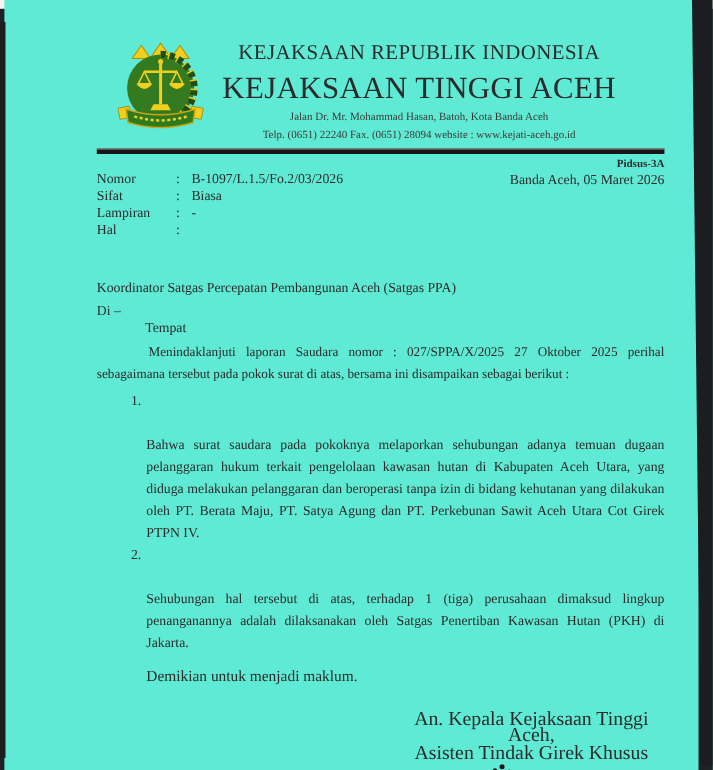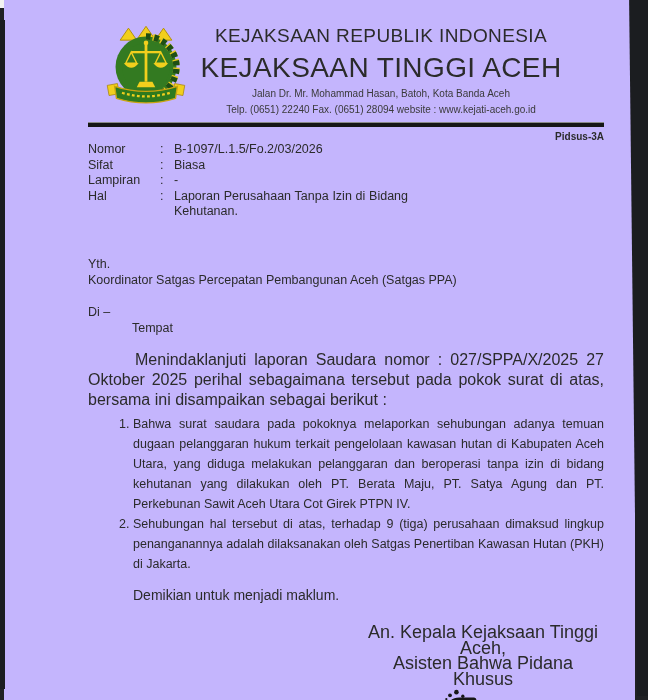--- a/index.html
+++ b/index.html
@@ -4,23 +4,24 @@
 <style>
   html,body{margin:0;padding:0;}
   body{
     width:648px;height:700px;position:relative;overflow:hidden;
     background:#202124;
     font-family:"Liberation Sans",sans-serif;
     color:#2b2b2b;
   }
   .page{
     position:absolute;left:4px;top:0;right:13px;bottom:0;
-    background:#c4b5fd;
-    padding:3px 31px 0 84px;
+    background:#5eead4;
+    padding:16px 31px 0 84px;
     box-sizing:border-box;
+    font-family:Liberation Serif, serif;
   }
   .top-band{position:absolute;left:0;top:0;width:648px;height:8px;background:#f3f3f1;}
   .edge-left{position:absolute;left:0;top:20px;bottom:11px;width:5px;background:#1b1d20;}
   .edge-right{
     position:absolute;right:0;top:0;bottom:4px;width:21px;background:#1b1d20;
     clip-path:polygon(10% 0,100% 0,100% 100%,48% 100%);
   }
   
   .letterhead{display:flex;align-items:flex-start;margin:21px 0 0 10px;}
   .emblem{flex:0 0 98px;}
@@ -31,28 +32,28 @@
   .rule{height:4px;background:#161616;margin-top:6px;border-top:1px solid #8a8a8a;}
   .classification{text-align:right;font-weight:bold;font-size:10px;margin-top:4px;}
   
   .meta{display:flex;margin-top:0;font-size:12.5px;line-height:15.5px;}
   .meta-grid{display:grid;grid-template-columns:72px 14px 234px;}
   .meta-grid .val{text-align:left;}
   .meta-grid .val.justify{text-align:justify;}
   .dateline{margin-left:auto;padding-top:1px;white-space:nowrap;}
   
   .recipient{margin-top:36px;font-size:12.5px;line-height:16px;}
-  .recipient .di{margin-top:16px;}
+  .recipient .di{margin-top:5px;}
   .recipient .place{margin-left:44px;}
   
-  .opening{margin-top:14px;font-size:16px;line-height:20px;text-align:justify;text-indent:47px;}
+  .opening{margin-top:4px;font-size:12px;line-height:20px;text-align:justify;text-indent:47px;}
   .list{margin-top:4px;}
   .list-item{display:flex;font-size:12.5px;line-height:20px;}
   .list-item .num{flex:0 0 14px;margin-left:31px;}
-  .list-item .itext{flex:1;text-align:justify;}
+  .list-item .itext{flex:1;text-align:justify;margin-top:40px;}
   .closing{margin-top:14px;margin-left:45px;font-size:14px;line-height:15.5px;}
   
   .sigblock{margin-top:22px;margin-left:auto;width:242px;text-align:center;font-size:18px;line-height:15.5px;}
   .sig-mark{display:block;margin:1px auto 0 auto;}
 </style>
 </head>
 <body>
 
 <div class="top-band"></div>
 
@@ -103,49 +104,48 @@
       <span>Sifat</span>
       <span>:</span>
       <span class="val">Biasa</span>
 
       <span>Lampiran</span>
       <span>:</span>
       <span class="val">-</span>
 
       <span>Hal</span>
       <span>:</span>
-      <span class="val justify">Laporan Perusahaan Tanpa Izin di Bidang Kehutanan.</span>
     </div>
+    <div class="dateline">Banda Aceh, 05 Maret 2026</div>
   </div>
 
   <div class="recipient">
-    <div>Yth.</div>
     <div>Koordinator Satgas Percepatan Pembangunan Aceh (Satgas PPA)</div>
     <div class="di">Di –</div>
     <div class="place">Tempat</div>
   </div>
 
   <div class="opening">Menindaklanjuti laporan Saudara nomor : 027/SPPA/X/2025 27 Oktober 2025 perihal sebagaimana tersebut pada pokok surat di atas, bersama ini disampaikan sebagai berikut :</div>
 
   <div class="list">
     <div class="list-item">
       <span class="num">1.</span>
       <span class="itext">Bahwa surat saudara pada pokoknya melaporkan sehubungan adanya temuan dugaan pelanggaran hukum terkait pengelolaan kawasan hutan di Kabupaten Aceh Utara, yang diduga melakukan pelanggaran dan beroperasi tanpa izin di bidang kehutanan yang dilakukan oleh PT. Berata Maju, PT. Satya Agung dan PT. Perkebunan Sawit Aceh Utara Cot Girek PTPN IV.</span>
     </div>
     <div class="list-item">
       <span class="num">2.</span>
-      <span class="itext">Sehubungan hal tersebut di atas, terhadap 9 (tiga) perusahaan dimaksud lingkup penanganannya adalah dilaksanakan oleh Satgas Penertiban Kawasan Hutan (PKH) di Jakarta.</span>
+      <span class="itext">Sehubungan hal tersebut di atas, terhadap 1 (tiga) perusahaan dimaksud lingkup penanganannya adalah dilaksanakan oleh Satgas Penertiban Kawasan Hutan (PKH) di Jakarta.</span>
     </div>
   </div>
 
   <div class="closing">Demikian untuk menjadi maklum.</div>
 
   <div class="sigblock">
     <div>An. Kepala Kejaksaan Tinggi Aceh,</div>
-    <div>Asisten Bahwa Pidana Khusus</div>
+    <div>Asisten Tindak Girek Khusus</div>
     <svg class="sig-mark" width="130" height="44" viewBox="0 0 132 48">
       <circle cx="30" cy="8" r="2.1" fill="#171717"></circle>
       <circle cx="37" cy="4.5" r="2.5" fill="#171717"></circle>
       <circle cx="44" cy="9" r="1.8" fill="#171717"></circle>
       <circle cx="33" cy="14" r="1.5" fill="#171717"></circle>
       <circle cx="40" cy="13" r="2" fill="#171717"></circle>
       <circle cx="26" cy="12" r="1.2" fill="#171717"></circle>
       <circle cx="47" cy="16" r="1.4" fill="#171717"></circle>
       <path d="M56,13 L40,13 Q31,13 31,22 L31,37 Q31,46 40,46 L56,46 Q62,46 62,41" fill="none" stroke="#171717" stroke-width="5.5" stroke-linecap="round"></path>
       <circle cx="46" cy="29" r="11" fill="#ffffff" stroke="#8a8a8a" stroke-width="1"></circle>

